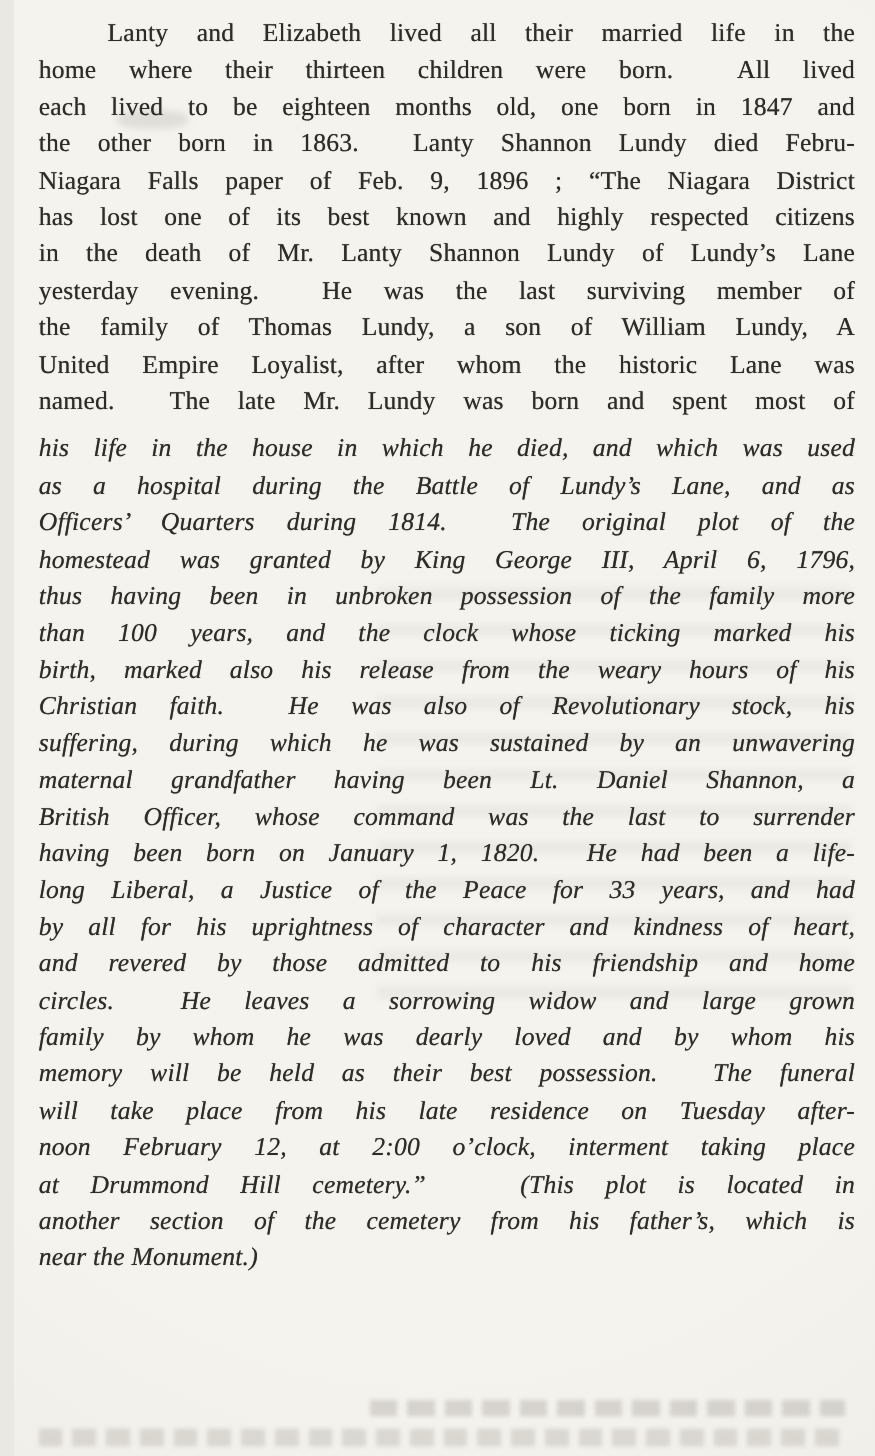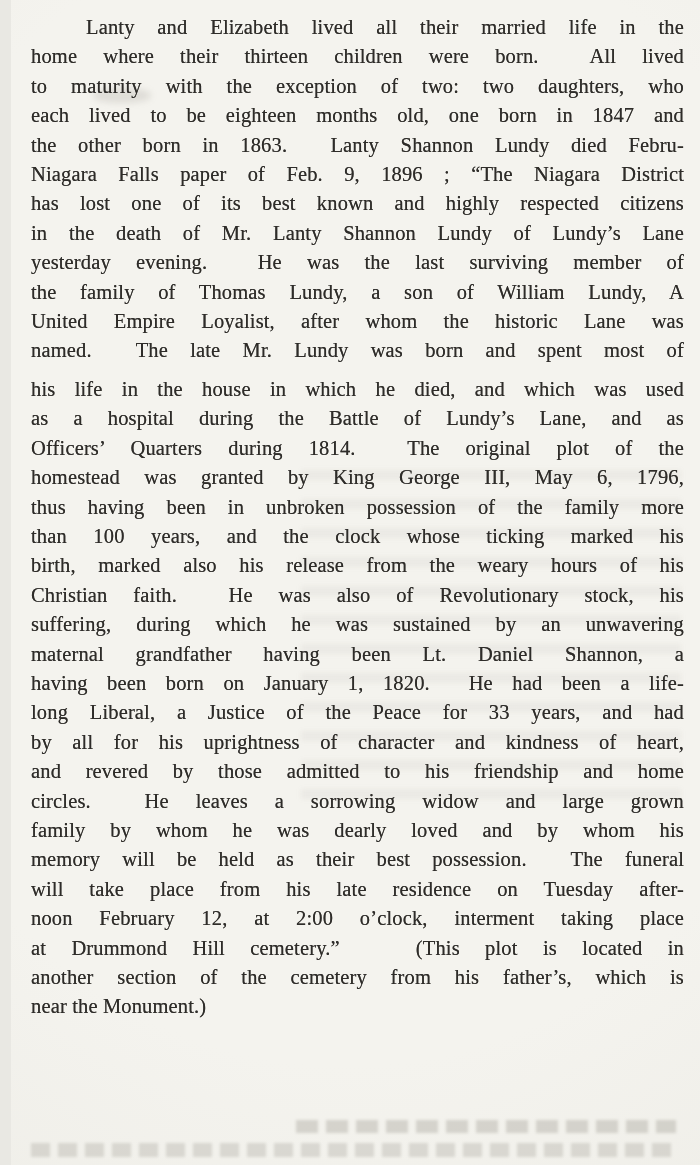--- a/index.html
+++ b/index.html
@@ -22,21 +22,21 @@
     left: 20px;
     top: 13px;
     width: 653px;
     color: #2e2c29;
     font-size: 20.5px;
     line-height: 29.4px;
     letter-spacing: 0.15px;
     text-shadow: 0 0 0.6px rgba(46,44,41,0.75);
   }
   .para { margin: 0; padding: 0; }
-  .para + .para { margin-top: 9px; }
+  .para + .para { margin-top: 9px; font-style: italic; }
   .line {
     display: block;
     text-align: justify;
     text-align-last: justify;
   }
   .para.indent .line:first-child { text-indent: 55px; }
   .para:last-child .line:last-child { text-align-last: left; }
 
   
   .page-edge-line {
@@ -100,42 +100,42 @@
 <div class="page">
 
   <div class="smudge-top-left"></div>
   <div class="ghost-mid"></div>
   <div class="page-edge-line"></div>
 
   <main class="text-block">
     <p class="para indent">
         <span class="line">Lanty and Elizabeth lived all their married life in the</span>
         <span class="line">home where their thirteen children were born.&nbsp; All lived</span>
-        <span class="line">to maturity with the exception of two: two daughters, who</span>
         <span class="line">each lived to be eighteen months old, one born in 1847 and</span>
         <span class="line">the other born in 1863.&nbsp; Lanty Shannon Lundy died Febru-</span>
         <span class="line">Niagara Falls paper of Feb. 9, 1896 ; “The Niagara District</span>
         <span class="line">has lost one of its best known and highly respected citizens</span>
         <span class="line">in the death of Mr. Lanty Shannon Lundy of Lundy’s Lane</span>
         <span class="line">yesterday evening.&nbsp; He was the last surviving member of</span>
         <span class="line">the family of Thomas Lundy, a son of William Lundy, A</span>
         <span class="line">United Empire Loyalist, after whom the historic Lane was</span>
         <span class="line">named.&nbsp; The late Mr. Lundy was born and spent most of</span>
       </p>
     <p class="para">
         <span class="line">his life in the house in which he died, and which was used</span>
         <span class="line">as a hospital during the Battle of Lundy’s Lane, and as</span>
         <span class="line">Officers’ Quarters during 1814.&nbsp; The original plot of the</span>
-        <span class="line">homestead was granted by King George III, May 6, 1796,</span>
+        <span class="line">homestead was granted by King George III, April 6, 1796,</span>
         <span class="line">thus having been in unbroken possession of the family more</span>
         <span class="line">than 100 years, and the clock whose ticking marked his</span>
         <span class="line">birth, marked also his release from the weary hours of his</span>
         <span class="line">Christian faith.&nbsp; He was also of Revolutionary stock, his</span>
         <span class="line">suffering, during which he was sustained by an unwavering</span>
         <span class="line">maternal grandfather having been Lt. Daniel Shannon, a</span>
+        <span class="line">British Officer, whose command was the last to surrender</span>
         <span class="line">having been born on January 1, 1820.&nbsp; He had been a life-</span>
         <span class="line">long Liberal, a Justice of the Peace for 33 years, and had</span>
         <span class="line">by all for his uprightness of character and kindness of heart,</span>
         <span class="line">and revered by those admitted to his friendship and home</span>
         <span class="line">circles.&nbsp; He leaves a sorrowing widow and large grown</span>
         <span class="line">family by whom he was dearly loved and by whom his</span>
         <span class="line">memory will be held as their best possession.&nbsp; The funeral</span>
         <span class="line">will take place from his late residence on Tuesday after-</span>
         <span class="line">noon February 12, at 2:00 o’clock, interment taking place</span>
         <span class="line">at Drummond Hill cemetery.”&nbsp;&nbsp; (This plot is located in</span>

